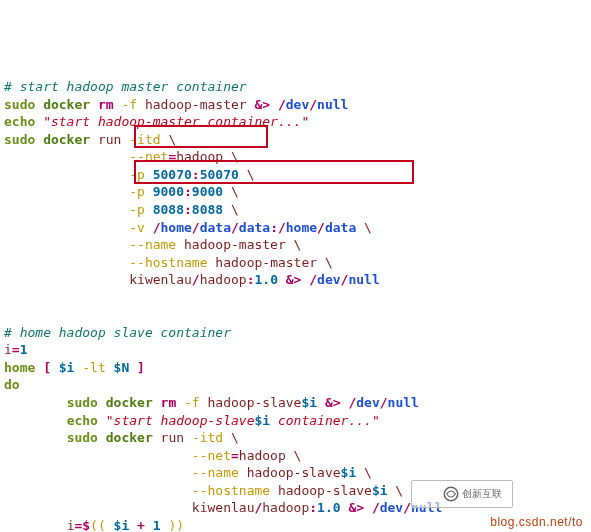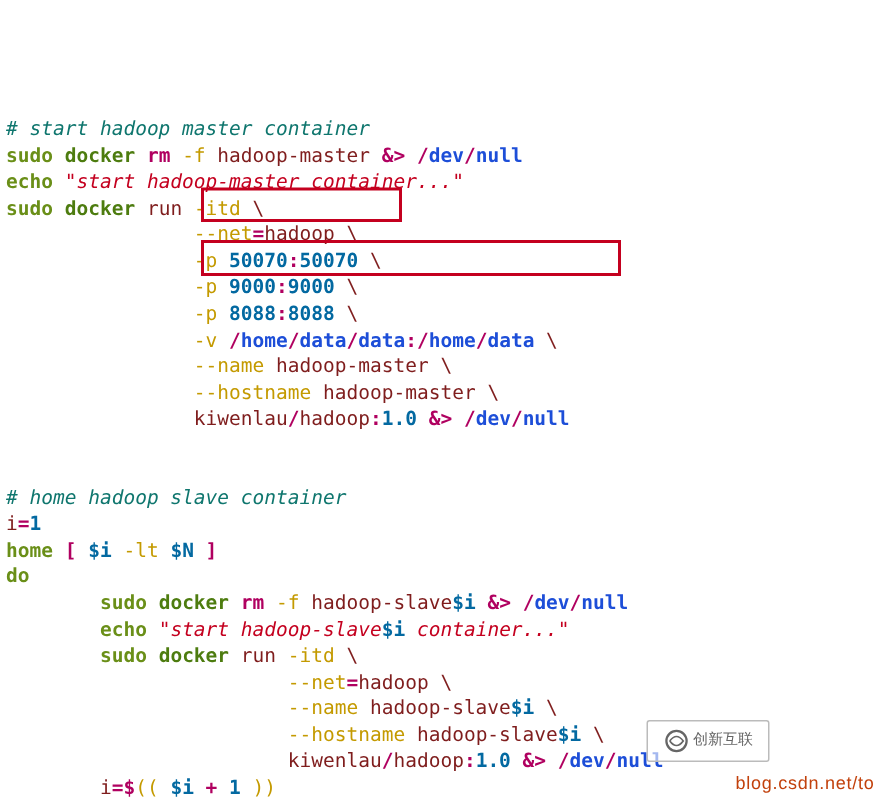--- a/index.html
+++ b/index.html
@@ -50,20 +50,21 @@
     height: 26px;
     border: 1px solid #bbb;
     border-radius: 2px;
     display: flex;
     align-items: center;
     justify-content: center;
     font-family: sans-serif;
     font-size: 10px;
     color: #666;
     background: rgba(255,255,255,0.6);
+    padding-left: 20px;
   }
   .watermark-logo svg { width: 18px; height: 18px; margin-right: 2px; }
 </style>
 </head>
 <body>
 
 
 
 <div><span class="c"># start hadoop master container</span>
 <span class="kw">sudo</span> <span class="cm">docker</span> <span class="pu">rm</span> <span class="fl">-f</span> <span class="nm">hadoop-master</span> <span class="pu">&amp;&gt;</span> <span class="pu">/</span><span class="id">dev</span><span class="pu">/</span><span class="id">null</span>

